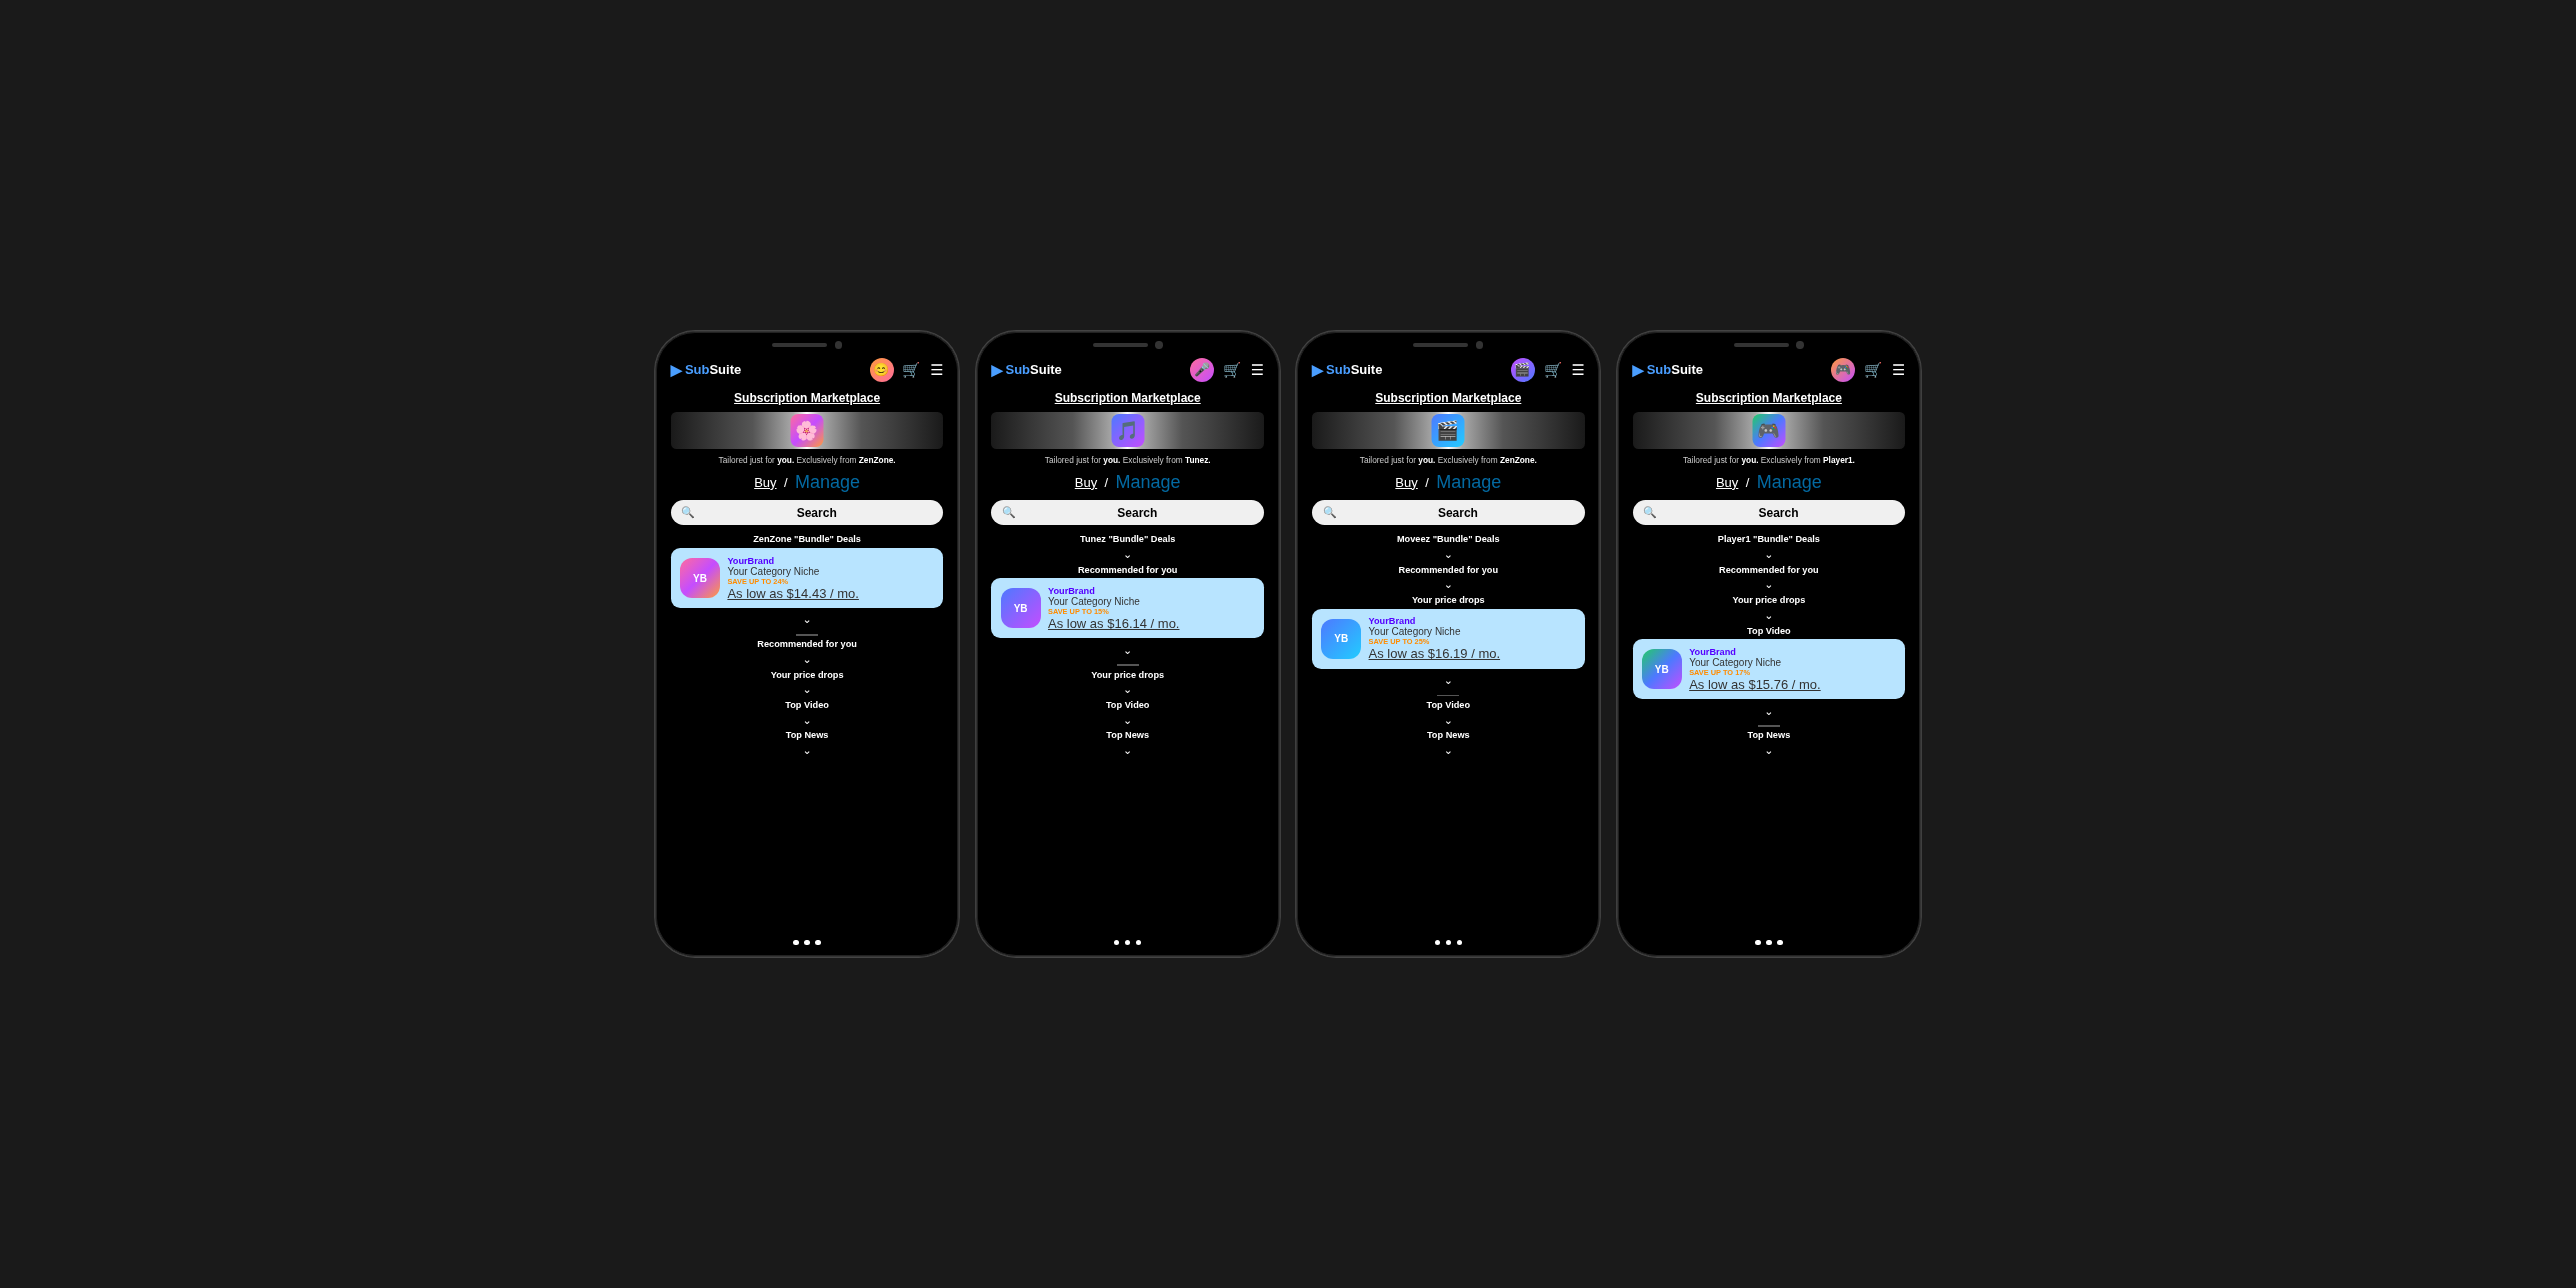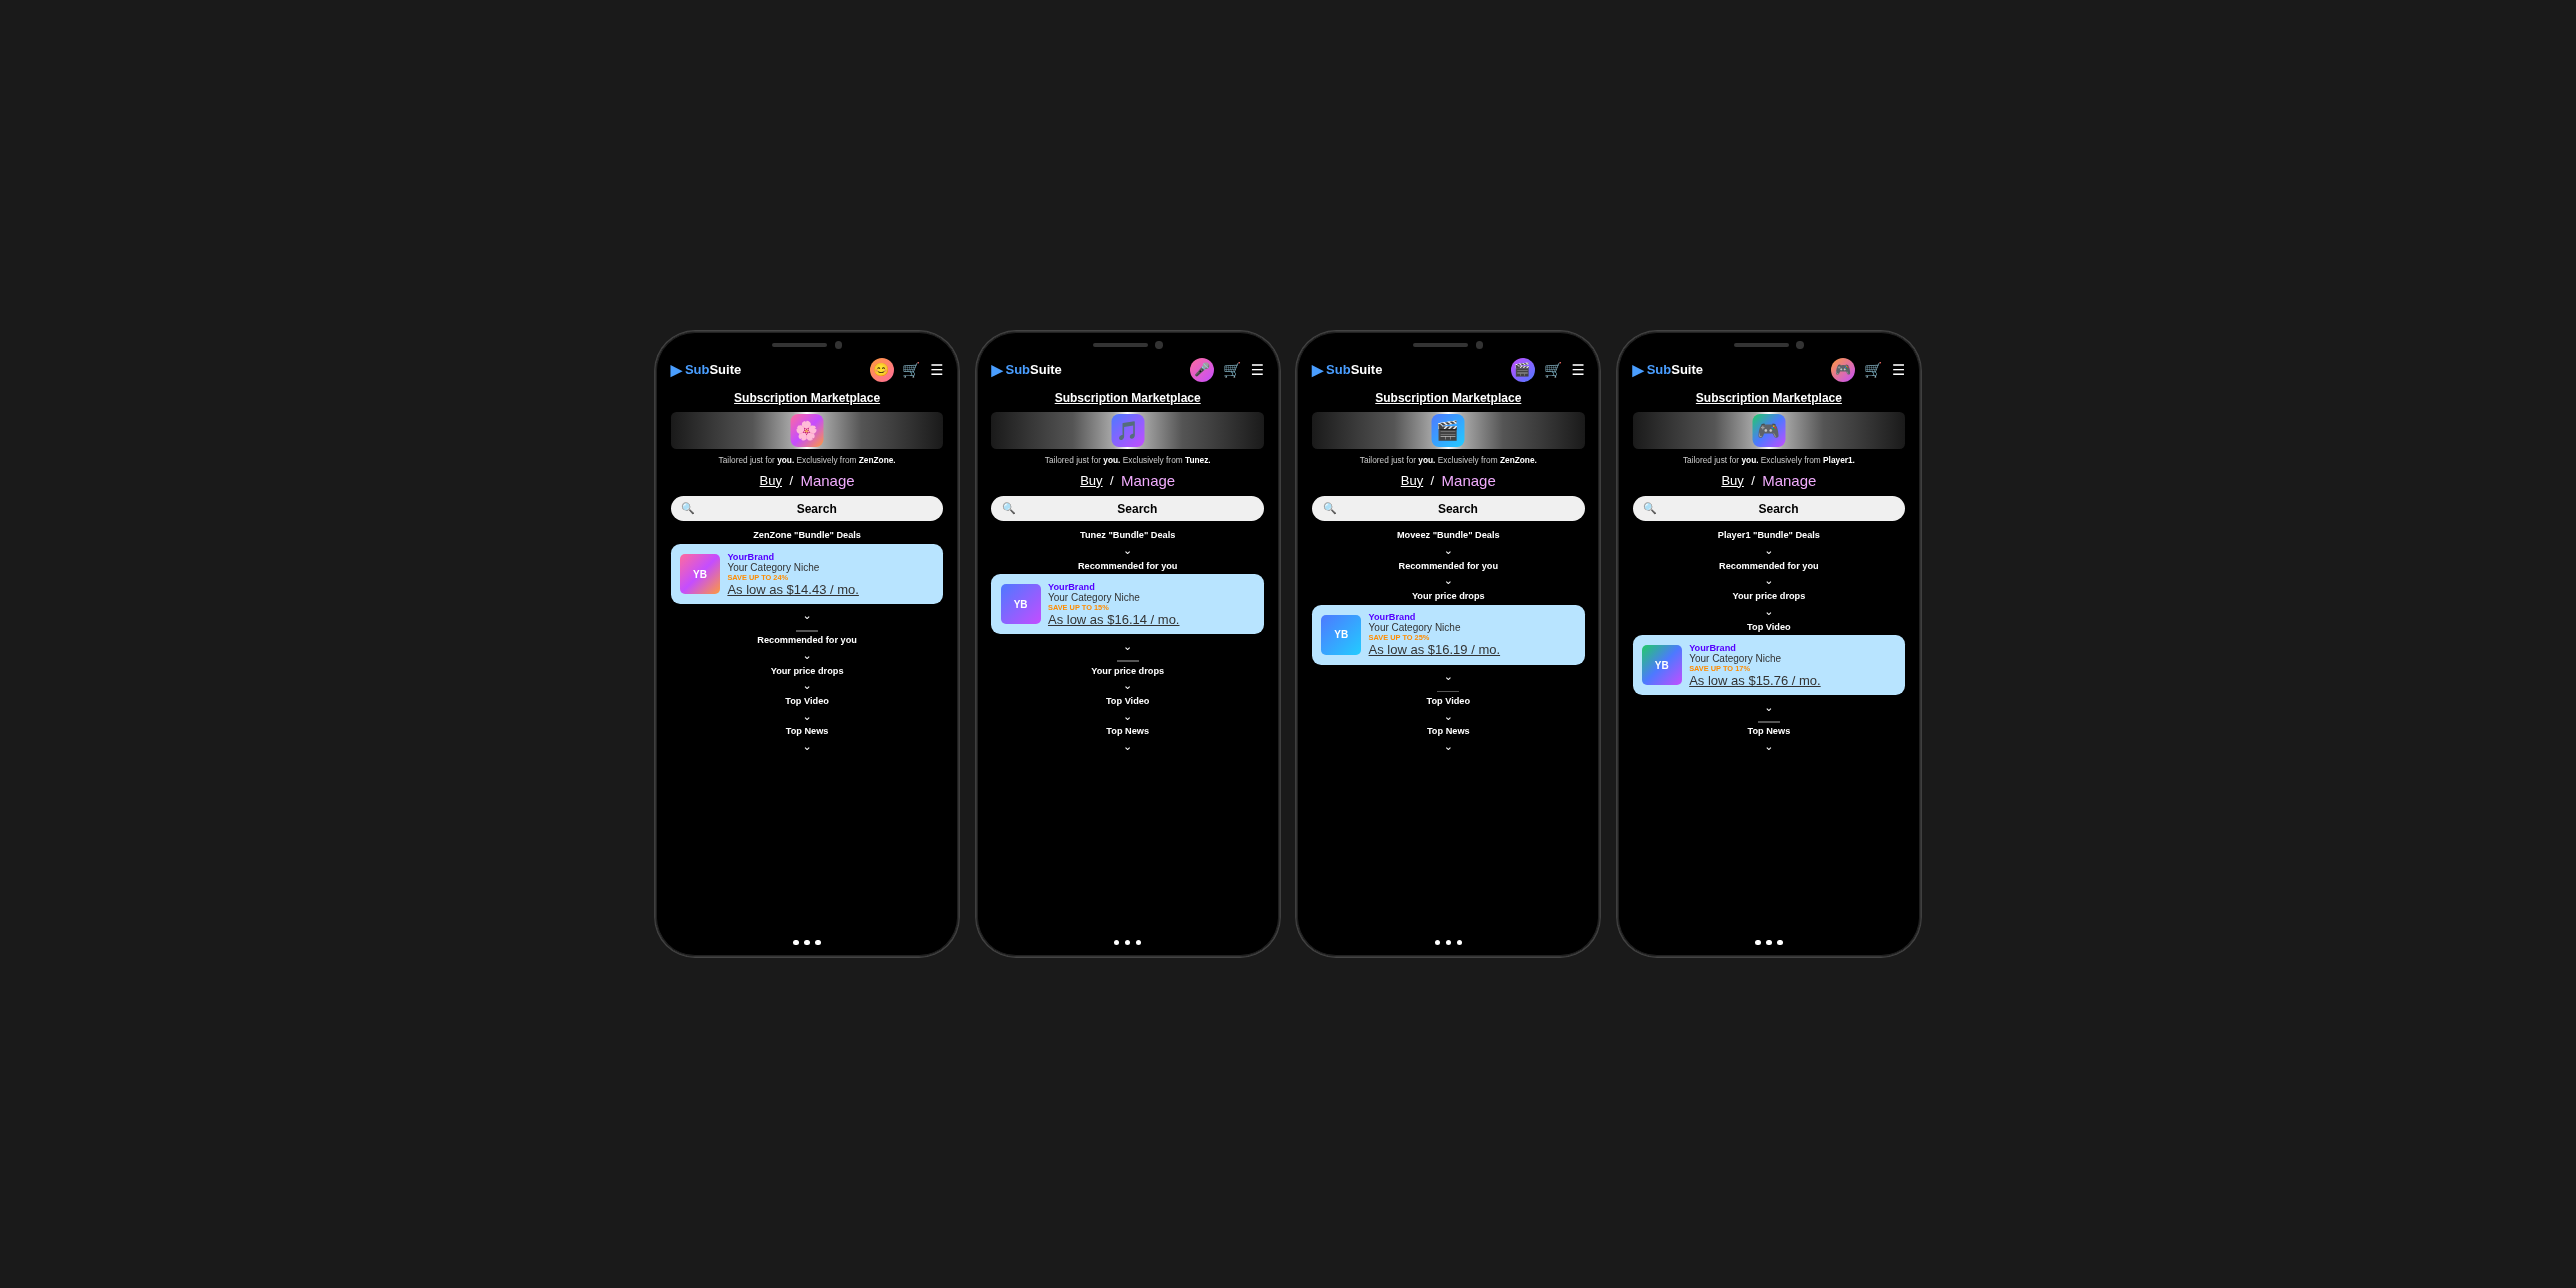--- a/index.html
+++ b/index.html
@@ -159,22 +159,22 @@
       font-size: 13px;
       font-weight: 400;
       text-decoration: underline;
       cursor: pointer;
     }
     .tab-separator {
       color: #fff;
       font-size: 13px;
     }
     .tab-manage {
-      color: #f0abfc;
-      font-size: 15px;
+      color: #0369a1;
+      font-size: 18px;
       cursor: pointer;
     }
     
     .search-bar {
       display: flex;
       align-items: center;
       background: #f0f0f0;
       border-radius: 18.4px;
       padding: 5.5px 11px;
       margin-bottom: 9.2px;
@@ -218,21 +218,21 @@
       border-radius: 9.2px;
       padding: 7.4px 9.2px;
       display: flex;
       align-items: center;
       gap: 7.4px;
       margin-bottom: 5.5px;
     }
     .brand-logo-box {
       width: 40px;
       height: 40px;
-      border-radius: 5px;
+      border-radius: 12px;
       display: flex;
       align-items: center;
       justify-content: center;
       flex-shrink: 0;
       font-size: 9.2px;
       font-weight: 900;
       color: #fff;
       position: relative;
       overflow: hidden;
     }

